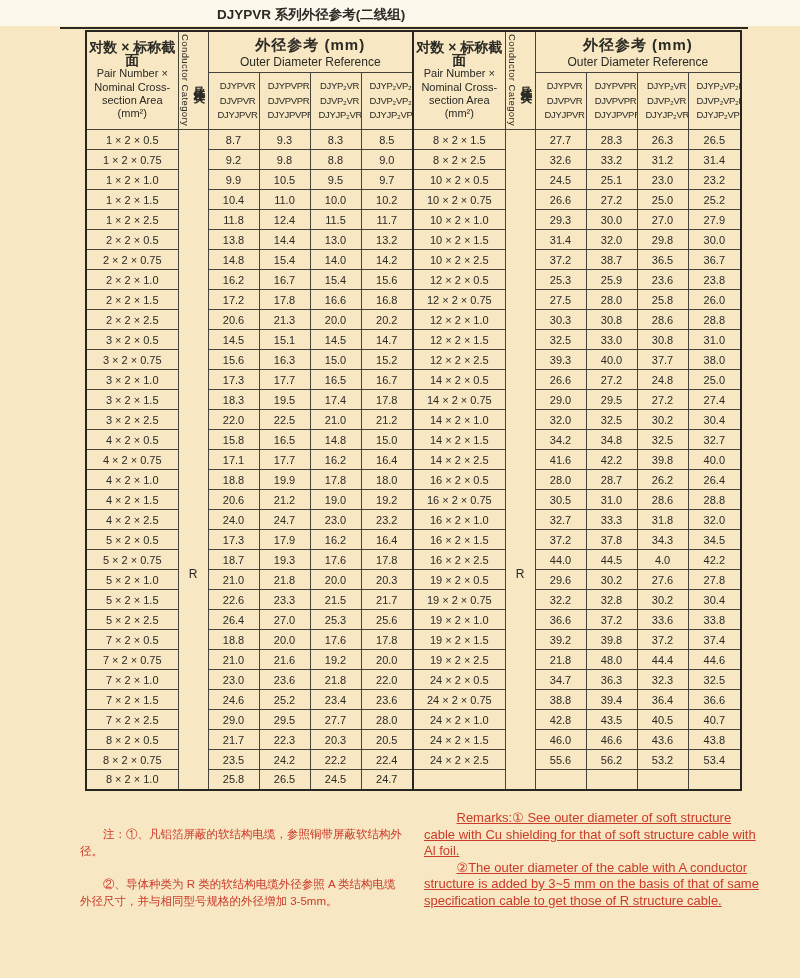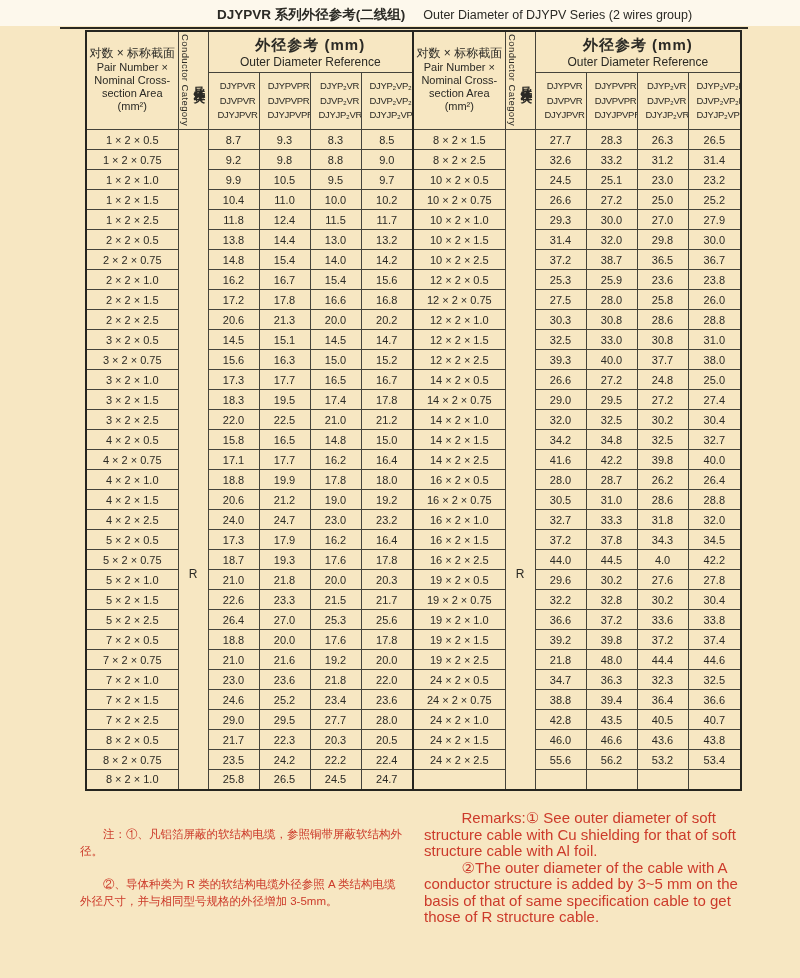--- a/index.html
+++ b/index.html
@@ -28,21 +28,21 @@
   table.od th, table.od td{
     border:1px solid #45433a;
     padding:0;margin:0;overflow:hidden;
     font-weight:normal;text-align:center;vertical-align:middle;
   }
   .div-l{border-left:2px solid #26251f !important;}
 
   tr.head1 th{height:40px;}
   tr.head2 th{height:56px;}
   .pair-head{font-size:11px;line-height:13.2px;}
-  .pair-head .zh{font-size:12px;display:block;}
+  .pair-head .zh{font-size:14px;display:block;font-weight:bold;}
   .pair-head span{display:block;}
   .cond-head-inner{
     display:flex;flex-direction:row;align-items:center;justify-content:center;
     height:100%;gap:1px;
   }
   .v-en{
     writing-mode:vertical-rl;
     font-size:9.5px;letter-spacing:0.4px;white-space:nowrap;
   }
   .v-zh{
@@ -61,34 +61,33 @@
   }
   td.condcell .r-label{display:block;padding-top:230px;}
 
   .notes-zh{
     position:absolute;top:810px;left:64px;width:358px;
     color:#cc3a2a;font-size:11.5px;line-height:17px;
   }
   .notes-zh p{margin:16px;text-indent:2em;}
   .notes-en{
     position:absolute;top:810px;left:424px;width:336px;
-    color:#cc3a2a;font-size:15px;line-height:16.5px;
+    color:#cc3a2a;font-size:13px;line-height:16.5px;text-decoration:underline;
   }
   .notes-en p{margin:0;text-indent:2.5em;}
 </style>
 </head>
 <body>
 
 <div class="page">
 
   <div class="top-band"></div>
 
   <div class="title-row">
     <span class="title-zh">DJYPVR 系列外径参考(二线组)</span>
-    <span class="title-en">Outer Diameter of DJYPV Series (2 wires group)</span>
   </div>
 
   <div class="top-rule"></div>
 
   <table class="od">
     <colgroup>
       <col style="width:92px">
         <col style="width:30px">
       <col style="width:51px">
         <col style="width:51px">

